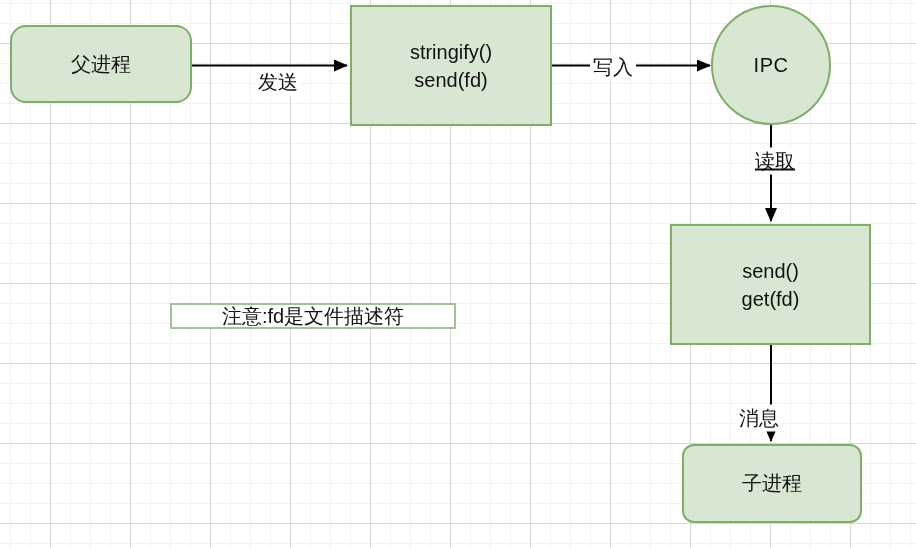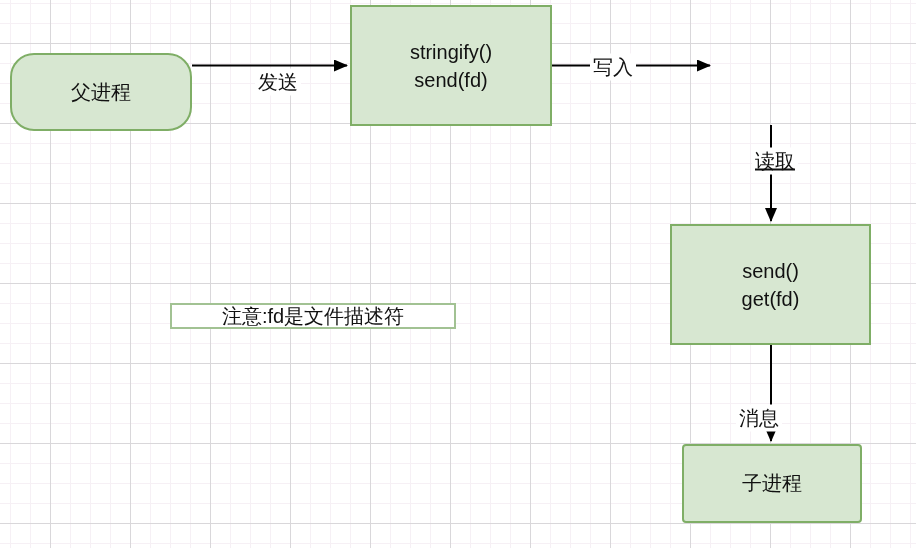--- a/index.html
+++ b/index.html
@@ -34,25 +34,25 @@
     display: flex;
     align-items: center;
     justify-content: center;
     text-align: center;
     background: var(--shape-fill, #d7e7d1);
     border: 2px solid var(--shape-border, #7fae66);
     color: var(--text, #111111);
     font-size: 20px;
   }
   .node.multiline { flex-direction: column; line-height: 28px; }
-  .node-parent   { left: 10px;  top: 25px;  width: 182px; height: 78px;  border-radius: 24px; margin-top: 28px; }
+  .node-parent   { left: 10px;  top: 25px;  width: 182px; height: 78px;  border-radius: 16px; }
   .node-stringify{ left: 350px; top: 5px;   width: 202px; height: 121px; }
   .node-ipc      { left: 711px; top: 5px;   width: 120px; height: 120px; border-radius: 50%; font-weight: 500; letter-spacing: 0.5px; }
   .node-parse    { left: 670px; top: 224px; width: 201px; height: 121px; }
-  .node-child    { left: 682px; top: 444px; width: 180px; height: 79px;  border-radius: 4px; }
+  .node-child    { left: 682px; top: 444px; width: 180px; height: 79px;  border-radius: 12px; }
   .node-note     {
     left: 170px; top: 303px; width: 286px; height: 26px;
     background: var(--note-fill, #ffffff);
     border-color: var(--note-border, #a2c293);
   }
   .edge-label {
     position: absolute;
     transform: translate(-50%, -50%);
     background: #ffffff;
     padding: 0 3px;
@@ -84,20 +84,23 @@
 
   <div class="node node-parent">
     <span>父进程</span>
   </div>
 
   <div class="node node-stringify multiline">
     <div>stringify()</div>
     <div>send(fd)</div>
   </div>
 
+  <div class="node node-ipc">
+    <span>IPC</span>
+  </div>
 
   <div class="node node-parse multiline">
     <div>send()</div>
     <div>get(fd)</div>
   </div>
 
   <div class="node node-child">
     <span>子进程</span>
   </div>
 

